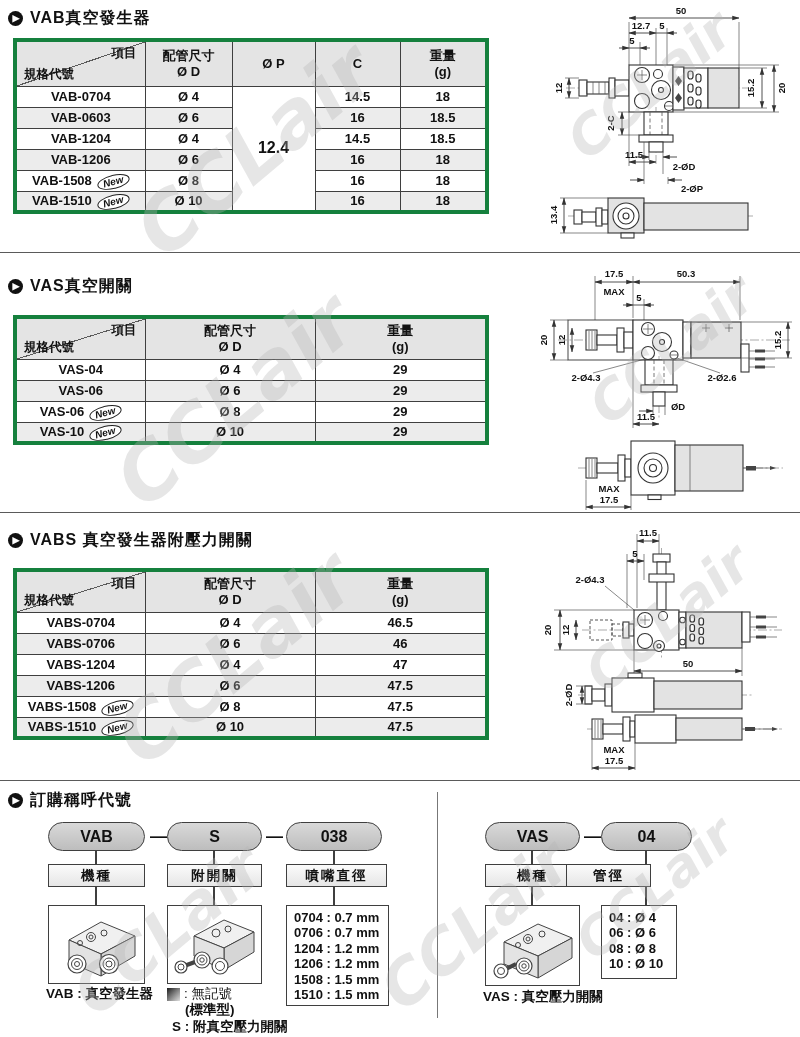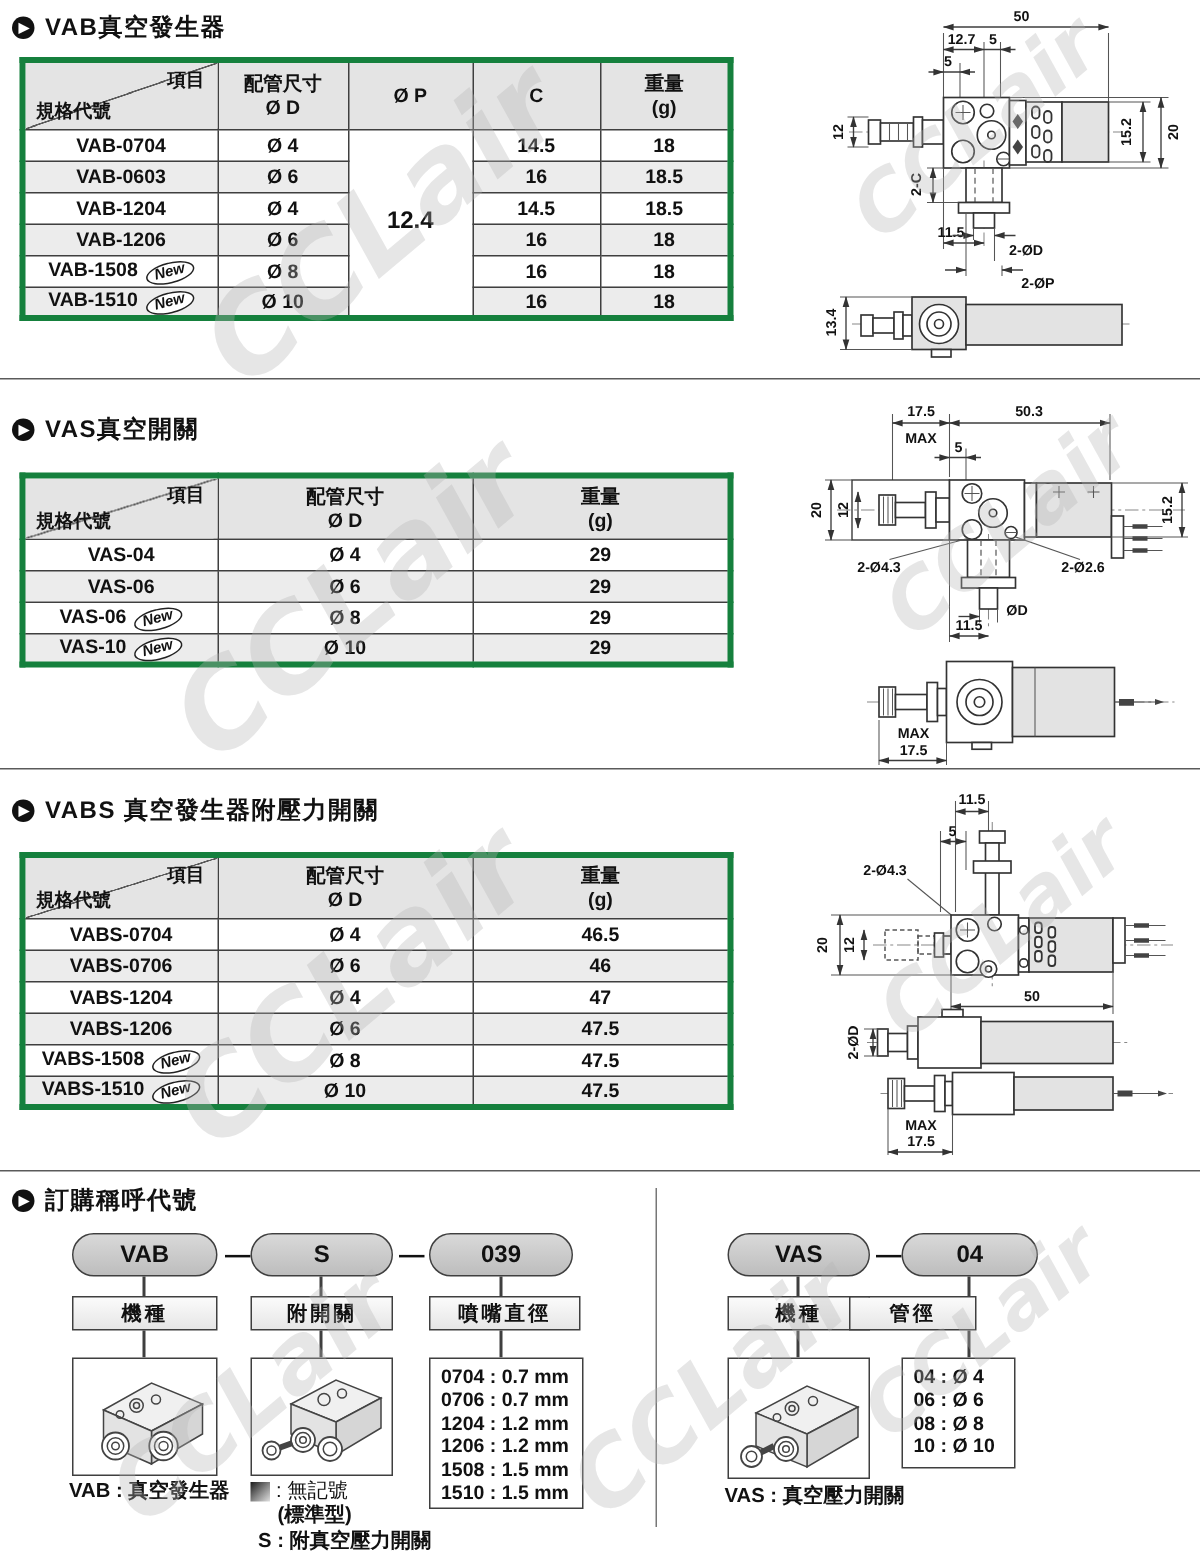--- a/index.html
+++ b/index.html
@@ -581,21 +581,21 @@
     <span class="sec-icon">▶</span>
     <span>訂購稱呼代號</span>
   </div>
 
   <div class="vr" style="left:437px;top:792px;height:226px"></div>
 
   <div class="pill" style="left:48px;top:822px;width:97px">VAB</div>
   <div class="dash" style="left:150px;top:827px">—</div>
   <div class="pill" style="left:167px;top:822px;width:95px">S</div>
   <div class="dash" style="left:266px;top:827px">—</div>
-  <div class="pill" style="left:286px;top:822px;width:96px">039</div>
+  <div class="pill" style="left:286px;top:822px;width:96px">038</div>
 
   <div class="conn" style="left:95px;top:851px;height:13px"></div>
   <div class="conn" style="left:213px;top:851px;height:13px"></div>
   <div class="conn" style="left:333px;top:851px;height:13px"></div>
 
   <div class="obox" style="left:48px;top:864px;width:97px">機種</div>
   <div class="obox" style="left:167px;top:864px;width:95px">附開關</div>
   <div class="obox" style="left:286px;top:864px;width:101px">噴嘴直徑</div>
 
   <div class="conn" style="left:95px;top:887px;height:18px"></div>

